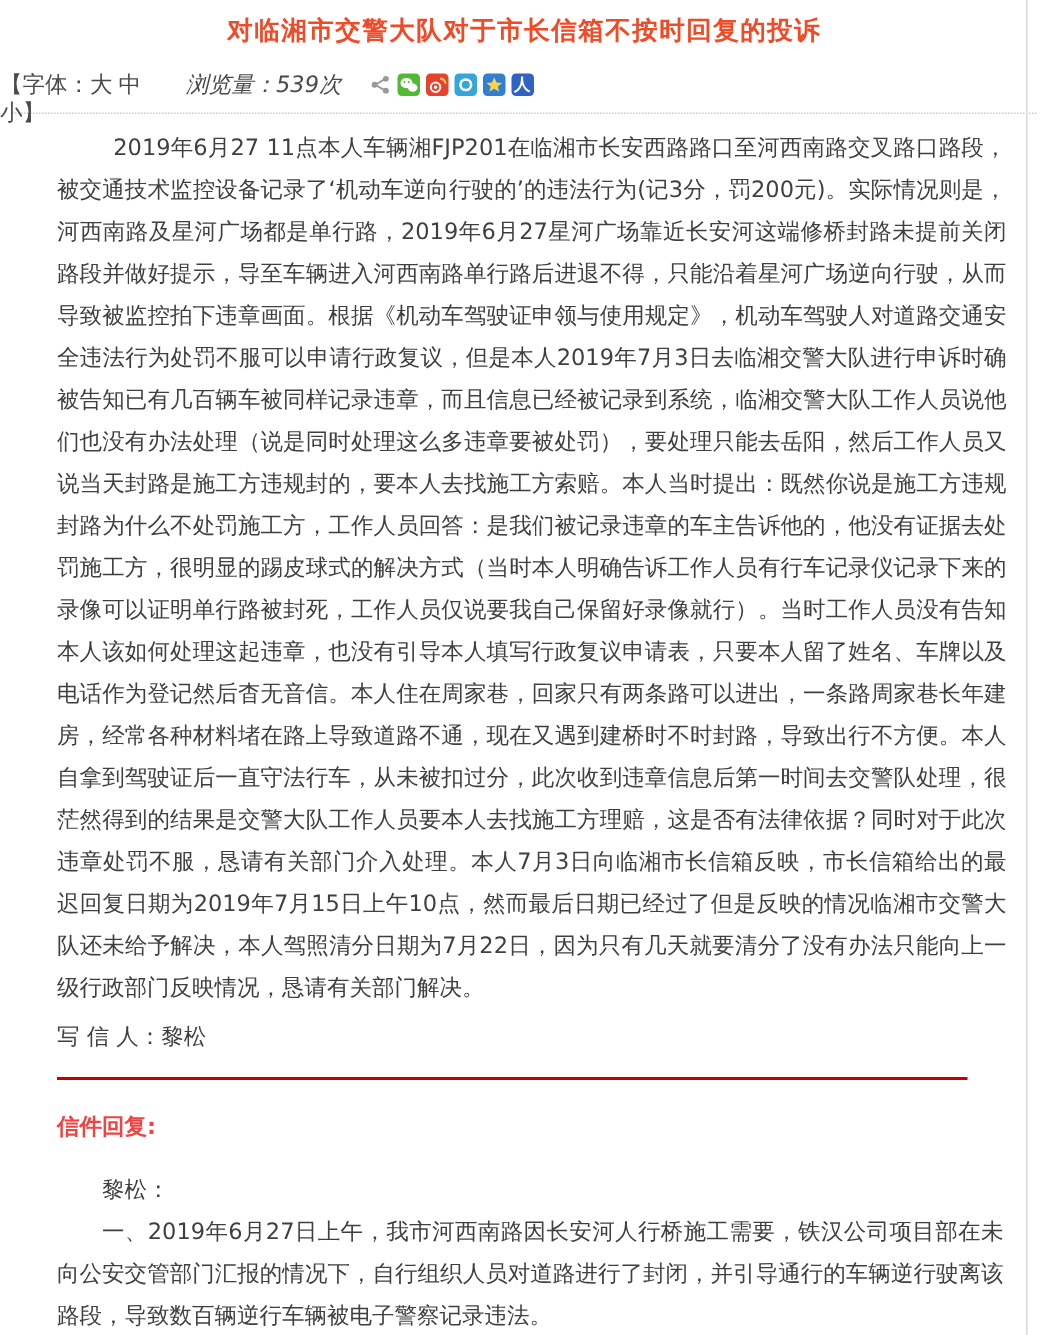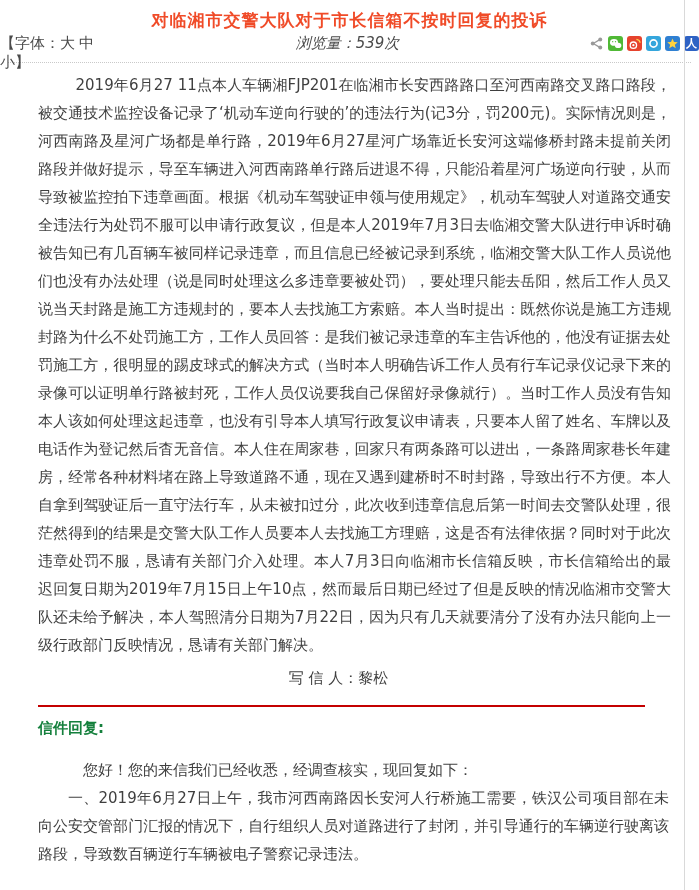--- a/index.html
+++ b/index.html
@@ -1,34 +1,34 @@
 <!DOCTYPE html>
 <html><head>
 <meta charset="utf-8">
 <style>
   html,body{margin:0;padding:0;background:#fff;}
   .page{position:relative;width:699px;height:890px;background:#fff;overflow:hidden;
         font-family:"DejaVu Sans","Liberation Sans",sans-serif;color:#3f3f3f;}
   .right-line{position:absolute;top:0;left:684px;width:1px;height:890px;background:#d9d9d9;}
   .page-title{margin:9px 0 0 0;text-align:center;font-size:17px;font-weight:bold;color:#f04b28;letter-spacing:1px;}
-  .toolbar{margin-top:2px;display:flex;justify-content:space-between;align-items:flex-start;
+  .toolbar{margin-top:15px;display:flex;justify-content:flex-start;align-items:flex-start;
            height:24px;font-size:15px;color:#4a4a4a;}
   .font-ctrl{display:inline-block;width:110px;line-height:19px;}
   .font-ctrl a{color:#4a4a4a;text-decoration:none;margin-right:4px;cursor:pointer;}
   .views{margin-left:14px;white-space:nowrap;font-style:italic;}
   .share-icons{margin-left:18px;display:flex;align-items:center;gap:4px;padding-top:2px;}
   .share-icons .icon{display:inline-flex;width:15px;height:15px;border-radius:3px;
         align-items:center;justify-content:center;overflow:hidden;cursor:pointer;}
   .share-icons .plain{background:transparent;}
   .letter{border-top:1px dotted #c9c9c9;margin:4px 8px 16px 8px;padding:8px 20px 0 30px;}
   .letter-body{font-size:15px;line-height:28px;margin:0;text-align:justify;text-indent:2.5em;}
-  .sig{text-align:center;padding-right:32px;font-size:15px;line-height:22px;margin-top:8px;}
+  .sig{text-align:left;padding-right:32px;font-size:15px;line-height:22px;margin-top:8px;}
   .divider{border-top:2px solid #c40000;margin:12px 54px 0 38px;}
   .reply{padding:12px 30px 0 38px;font-size:15px;}
-  .reply-header{color:#15803d;font-weight:bold;font-size:15px;margin:0 0 18px 0;}
+  .reply-header{color:#ef4444;font-weight:bold;font-size:15px;margin:10px 0 18px 0;}
   .reply p{margin:0;line-height:28px;text-indent:2em;text-align:justify;}
   .reply p.greeting{text-indent:3em;}
 </style>
 </head>
 <body>
 
 <div class="page">
 
   <h1 class="page-title">对临湘市交警大队对于市长信箱不按时回复的投诉</h1>
 
@@ -81,19 +81,19 @@
     <p class="letter-body">2019年6月27 11点本人车辆湘FJP201在临湘市长安西路路口至河西南路交叉路口路段，被交通技术监控设备记录了‘机动车逆向行驶的’的违法行为(记3分，罚200元)。实际情况则是，河西南路及星河广场都是单行路，2019年6月27星河广场靠近长安河这端修桥封路未提前关闭路段并做好提示，导至车辆进入河西南路单行路后进退不得，只能沿着星河广场逆向行驶，从而导致被监控拍下违章画面。根据《机动车驾驶证申领与使用规定》，机动车驾驶人对道路交通安全违法行为处罚不服可以申请行政复议，但是本人2019年7月3日去临湘交警大队进行申诉时确被告知已有几百辆车被同样记录违章，而且信息已经被记录到系统，临湘交警大队工作人员说他们也没有办法处理（说是同时处理这么多违章要被处罚），要处理只能去岳阳，然后工作人员又说当天封路是施工方违规封的，要本人去找施工方索赔。本人当时提出：既然你说是施工方违规封路为什么不处罚施工方，工作人员回答：是我们被记录违章的车主告诉他的，他没有证据去处罚施工方，很明显的踢皮球式的解决方式（当时本人明确告诉工作人员有行车记录仪记录下来的录像可以证明单行路被封死，工作人员仅说要我自己保留好录像就行）。当时工作人员没有告知本人该如何处理这起违章，也没有引导本人填写行政复议申请表，只要本人留了姓名、车牌以及电话作为登记然后杳无音信。本人住在周家巷，回家只有两条路可以进出，一条路周家巷长年建房，经常各种材料堵在路上导致道路不通，现在又遇到建桥时不时封路，导致出行不方便。本人自拿到驾驶证后一直守法行车，从未被扣过分，此次收到违章信息后第一时间去交警队处理，很茫然得到的结果是交警大队工作人员要本人去找施工方理赔，这是否有法律依据？同时对于此次违章处罚不服，恳请有关部门介入处理。本人7月3日向临湘市长信箱反映，市长信箱给出的最迟回复日期为2019年7月15日上午10点，然而最后日期已经过了但是反映的情况临湘市交警大队还未给予解决，本人驾照清分日期为7月22日，因为只有几天就要清分了没有办法只能向上一级行政部门反映情况，恳请有关部门解决。</p>
     <div class="sig">
       <div><span>写 信 人：</span><span>黎松</span></div>
     </div>
   </div>
 
   <div class="divider"></div>
 
   <div class="reply">
     <div class="reply-header">信件回复:</div>
-    <p class="greeting">您好！您的来信我们已经收悉，经调查核实，现回复如下：</p>
+    <p>黎松：</p>
     <p>一、2019年6月27日上午，我市河西南路因长安河人行桥施工需要，铁汉公司项目部在未向公安交管部门汇报的情况下，自行组织人员对道路进行了封闭，并引导通行的车辆逆行驶离该路段，导致数百辆逆行车辆被电子警察记录违法。</p>
 
   </div>
 
   <div class="right-line"></div>
 </div>
 
 </body></html>

